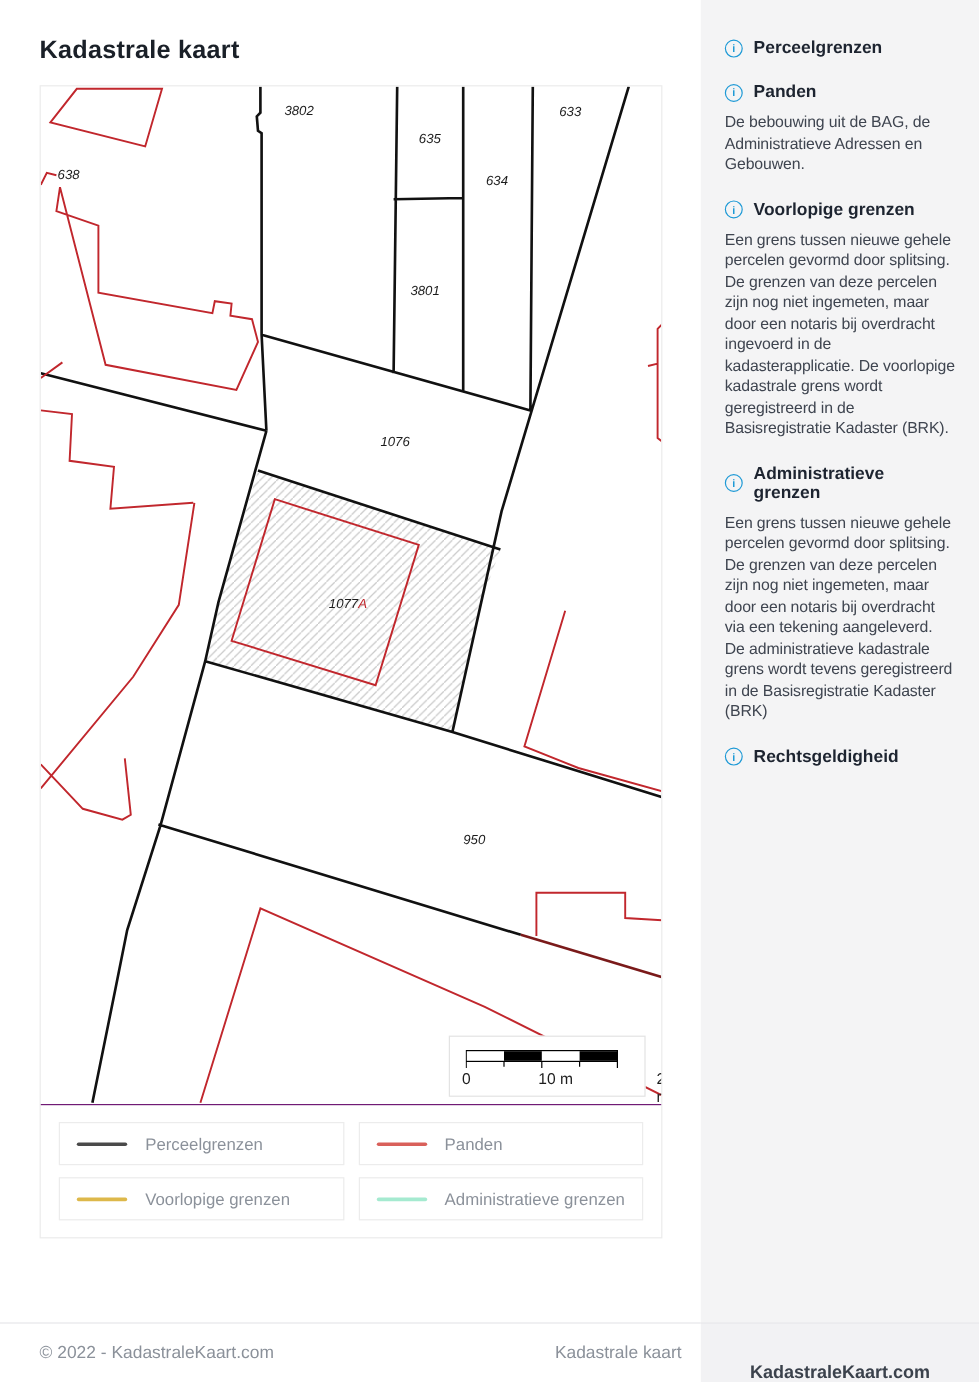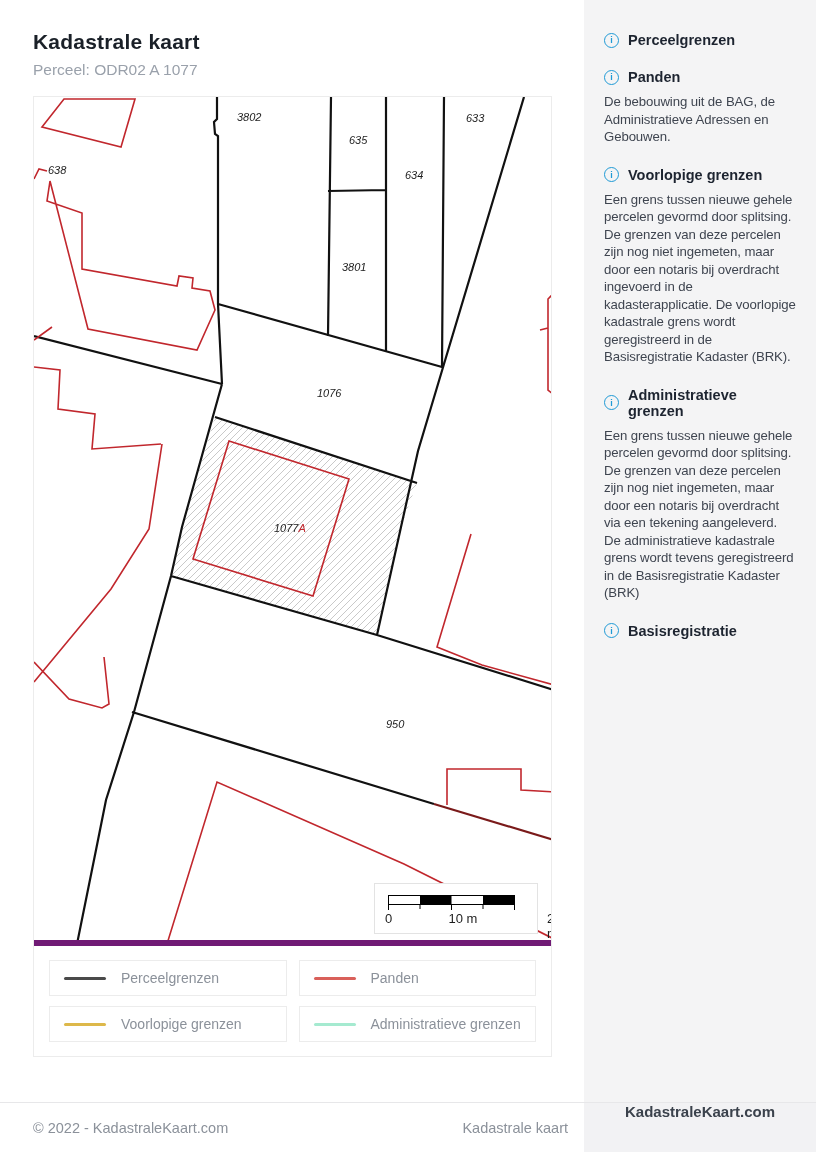--- a/index.html
+++ b/index.html
@@ -7,21 +7,21 @@
   body { font-family:"Liberation Sans", sans-serif; width:816px; height:1152px; overflow:hidden; }
   .page { width:816px; height:1152px; display:flex; flex-direction:column; }
   .content { flex:1; display:flex; min-height:0; }
 
   
   .main { width:584px; padding:0 32px 0 33px; }
   .page-title { margin-top:30px; font-size:21px; font-weight:bold; color:#1a2028; letter-spacing:.2px; }
   .page-subtitle { margin-top:7px; font-size:15.5px; color:#9aa1ab; }
 
   .map-panel { margin-top:17px; border:1px solid #ececec; background:#fff; }
-  .map-canvas { position:relative; height:849px; border-bottom:6px solid #701a75; overflow:hidden; }
+  .map-canvas { position:relative; height:849px; border-bottom:1px solid #701a75; overflow:hidden; }
   .map-canvas svg { display:block; }
   .map-label { font-size:11px; font-style:italic; fill:#1c1c1c; }
   .map-label .suffix { fill:#c1272d; }
 
   .scalebox { position:absolute; right:13px; bottom:6px; width:164px; height:51px;
               background:#fff; border:1px solid #e3e3e3; }
   .scalebox svg { position:absolute; left:13px; top:11px; }
   .scale-label { position:absolute; top:27px; font-size:13px; color:#1d1d1d; }
   .scale-0 { left:10px; }
   .scale-10 { left:88px; transform:translateX(-50%); }
@@ -44,33 +44,32 @@
                display:flex; align-items:center; justify-content:center;
                font-size:9px; font-weight:bold; color:#1f9ad6; font-style:normal; }
   .sb-title { font-size:14.5px; font-weight:bold; color:#1d2430; }
   .sb-text { margin-top:8px; font-size:13.2px; line-height:17.5px; color:#3f4550; letter-spacing:-.1px; }
 
   
   .footer { height:50px; display:flex; flex:none; }
   .footer-left { width:584px; background:#fff; border-top:1px solid #e7e7e9;
                  display:flex; align-items:center; justify-content:space-between; padding:0 16px 0 33px; }
   .footer-right { width:232px; background:#f2f2f4; border-top:1px solid #e7e7e9;
-                  display:flex; align-items:flex-start; justify-content:center; }
+                  display:flex; align-items:flex-end; justify-content:center; }
   .footer-copy, .footer-page { font-size:14.5px; color:#8b919a; }
   .footer-brand { font-size:15px; font-weight:bold; color:#3b424c; cursor:pointer; }
 </style>
 </head>
 <body>
 
 <div class="page">
   <div class="content">
 
     <div class="main">
       <h1 class="page-title">Kadastrale kaart</h1>
-      <div class="page-subtitle">Perceel: ODR02 A 1077</div>
 
       <div class="map-panel">
         <div class="map-canvas">
           <svg width="517" height="849" viewBox="0 0 517 849">
             <defs>
               <pattern id="hatch" patternUnits="userSpaceOnUse" width="7" height="7">
                 <path d="M-1,8 L8,-1" stroke="#c9c9c9" stroke-width="1"></path>
               </pattern>
             </defs>
 
@@ -180,21 +179,21 @@
         <div class="sb-head">
           <span class="info-icon">i</span>
           <span class="sb-title">Administratieve grenzen</span>
         </div>
         <div class="sb-text">Een grens tussen nieuwe gehele percelen gevormd door splitsing. De grenzen van deze percelen zijn nog niet ingemeten, maar door een notaris bij overdracht via een tekening aangeleverd. De administratieve kadastrale grens wordt tevens geregistreerd in de Basisregistratie Kadaster (BRK)</div>
       </div>
 
       <div class="sb-section">
         <div class="sb-head">
           <span class="info-icon">i</span>
-          <span class="sb-title">Basisregistratie</span>
+          <span class="sb-title">Rechtsgeldigheid</span>
         </div>
       </div>
 
     </div>
   </div>
 
   <div class="footer">
     <div class="footer-left">
       <span class="footer-copy">© 2022 - KadastraleKaart.com</span>
       <span class="footer-page">Kadastrale kaart</span>

